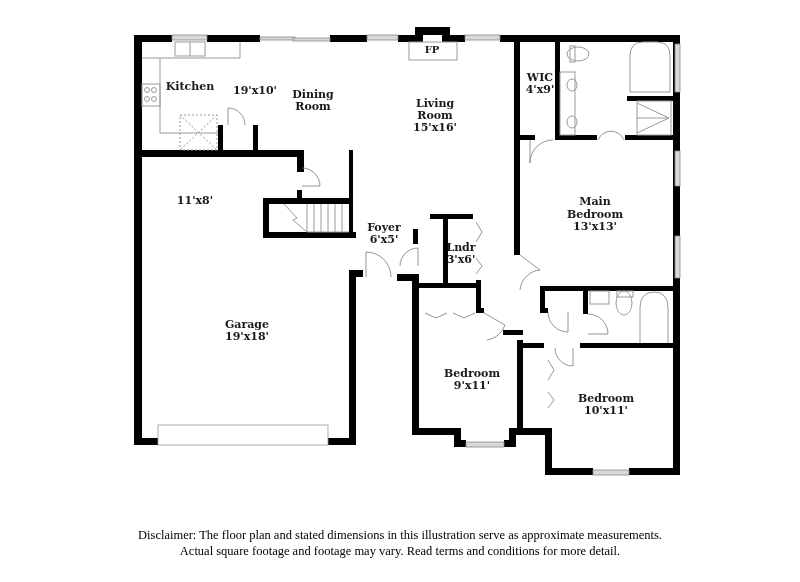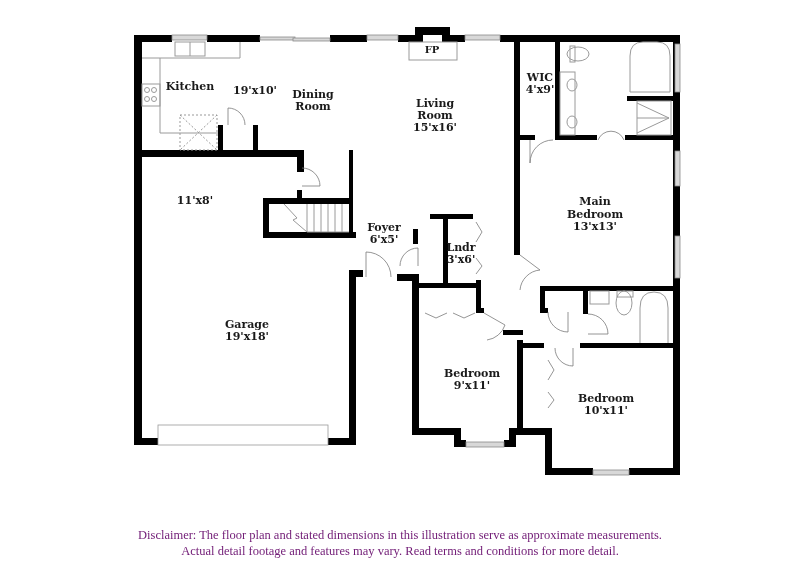--- a/index.html
+++ b/index.html
@@ -4,21 +4,21 @@
 <style>
   html, body { margin: 0; padding: 0; background: #ffffff; }
   body { width: 800px; height: 582px; position: relative; overflow: hidden; font-family: "DejaVu Serif", "Liberation Serif", serif; }
   #plan { position: absolute; left: 0; top: 0; width: 800px; height: 582px; }
   .lbl { font-family: "DejaVu Serif", "Liberation Serif", serif; font-weight: bold; font-size: 11px; fill: #1a1a1a; text-anchor: middle; }
   .lbl-sm { font-size: 10px; }
   .wall { fill: #000; }
   .fix { fill: none; stroke: #9a9a9a; stroke-width: 1; }
   .win { fill: #d8d8d8; stroke: #8a8a8a; stroke-width: 0.8; }
   .door { fill: none; stroke: #7a7a7a; stroke-width: 0.8; }
-  .disclaimer { position: absolute; left: 0; width: 800px; text-align: center; font-family: "Liberation Serif", "DejaVu Serif", serif; font-size: 12.5px; color: #701a75; line-height: 16px; }
+  .disclaimer { position: absolute; left: 0; width: 800px; text-align: center; font-family: "Liberation Serif", "DejaVu Serif", serif; font-size: 12.5px; color: #000000; line-height: 16px; }
 </style>
 </head>
 <body>
 
 <svg id="plan" viewBox="0 0 800 582" xmlns="http://www.w3.org/2000/svg">
 
   <g>
 
     <rect class="wall" x="134" y="35" width="8" height="410"></rect>
 
@@ -194,13 +194,13 @@
     <text class="lbl" x="247" y="328">Garage</text>
     <text class="lbl" x="247" y="340">19'x18'</text>
     <text class="lbl" x="472" y="377">Bedroom</text>
     <text class="lbl" x="472" y="389">9'x11'</text>
     <text class="lbl" x="606" y="402">Bedroom</text>
     <text class="lbl" x="606" y="414">10'x11'</text>
   </g>
 </svg>
 
 <div class="disclaimer" style="top:527px;">Disclaimer: The floor plan and stated dimensions in this illustration serve as approximate measurements.</div>
-<div class="disclaimer" style="top:543px;">Actual detail footage and features may vary. Read terms and conditions for more detail.</div>
+<div class="disclaimer" style="top:543px;">Actual square footage and footage may vary. Read terms and conditions for more detail.</div>
 
 </body></html>

